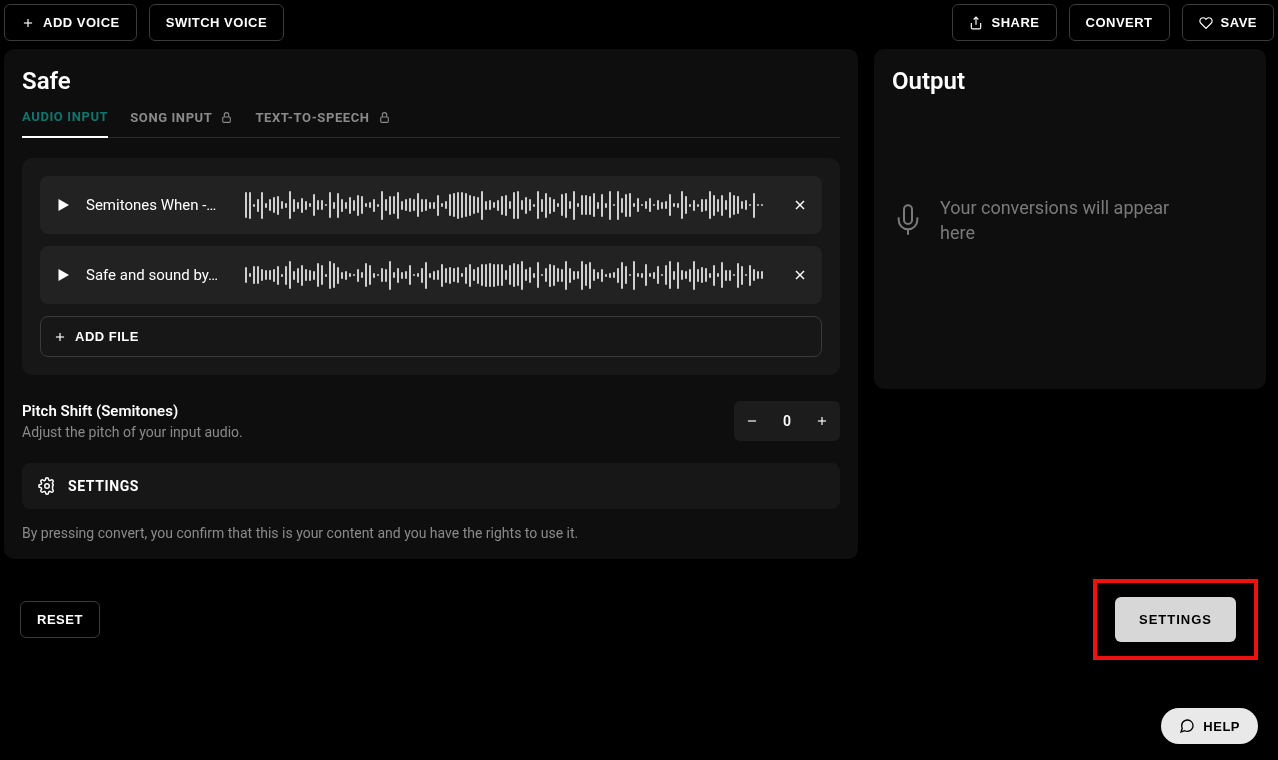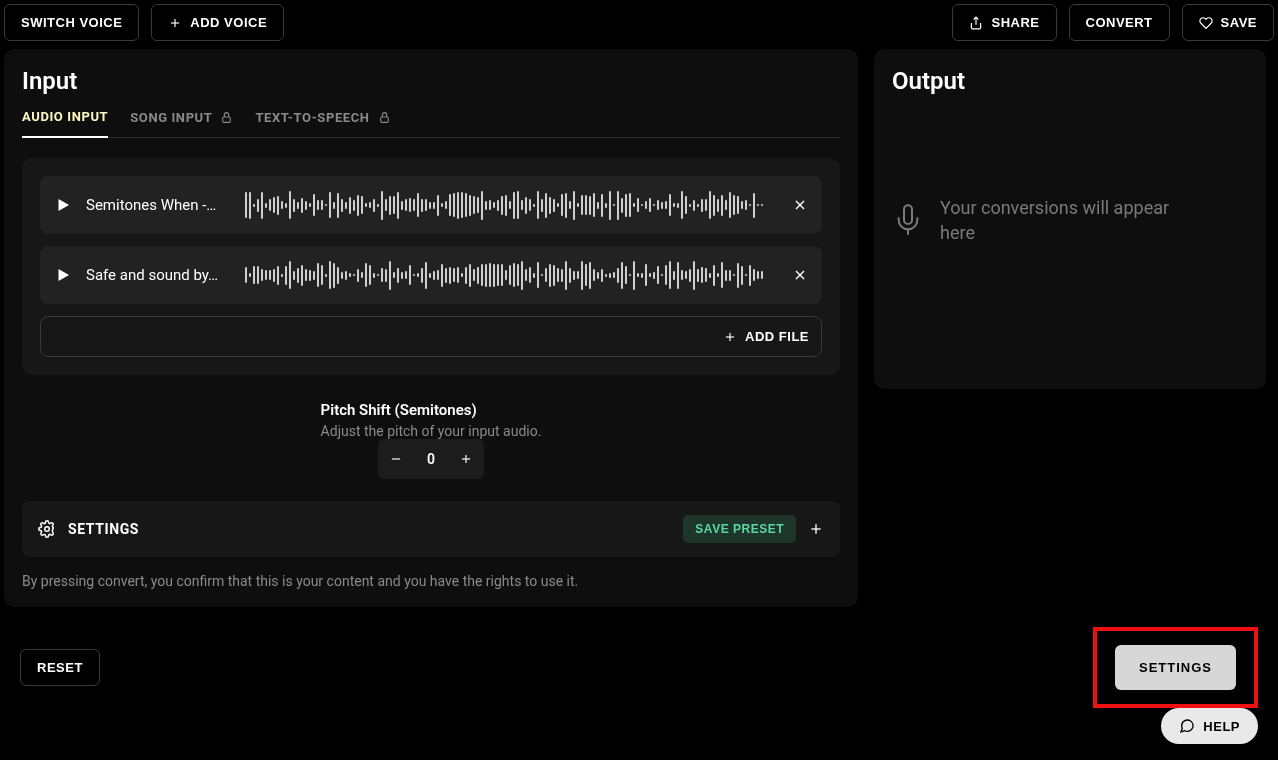--- a/index.html
+++ b/index.html
@@ -62,21 +62,21 @@
     font-size: 13px;
     font-weight: 700;
     letter-spacing: 0.6px;
     color: #8a8a8a;
     display: flex;
     align-items: center;
     gap: 8px;
     cursor: pointer;
   }
   .tab.active {
-    color: #fef9c3;
+    color: #0f766e;
     border-bottom: 2px solid #fff;
     margin-bottom: -1px;
   }
   .file-area {
     background: #171717;
     border-radius: 10px;
     padding: 18px;
   }
   .audio-row {
     background: #222;
@@ -125,30 +125,29 @@
     background: transparent;
     border: 1px solid #3a3a3a;
     color: #fff;
     padding: 12px;
     border-radius: 8px;
     font-size: 13px;
     font-weight: 700;
     letter-spacing: 0.5px;
     display: flex;
     align-items: center;
-    justify-content: flex-end;
+    justify-content: flex-start;
     gap: 8px;
     cursor: pointer;
   }
   .pitch-row {
     display: flex;
     justify-content: space-between;
     align-items: center;
     margin-top: 26px;
-    flex-direction: column;
   }
   .pitch-title { font-size: 15px; font-weight: 600; }
   .pitch-sub { font-size: 14px; color: #8a8a8a; margin-top: 4px; }
   .stepper {
     background: #1c1c1c;
     border-radius: 6px;
     display: flex;
     align-items: center;
     height: 40px;
   }
@@ -238,30 +237,30 @@
     gap: 8px;
     cursor: pointer;
   }
 </style>
 </head>
 <body>
 
 <div class="top-bar">
   <div class="btn-group">
     <button class="btn">
-      <span>SWITCH VOICE</span>
-    </button>
-    <button class="btn">
       <span class="icon">
         <svg width="14" height="14" viewBox="0 0 24 24" fill="none" stroke="currentColor" stroke-width="2">
             <line x1="12" y1="5" x2="12" y2="19"></line>
             <line x1="5" y1="12" x2="19" y2="12"></line>
           </svg>
       </span>
       <span>ADD VOICE</span>
+    </button>
+    <button class="btn">
+      <span>SWITCH VOICE</span>
     </button>
   </div>
   <div class="btn-group">
     <button class="btn">
       <span class="icon">
         <svg width="14" height="14" viewBox="0 0 24 24" fill="none" stroke="currentColor" stroke-width="2">
             <path d="M4 12v8a2 2 0 0 0 2 2h12a2 2 0 0 0 2-2v-8"></path>
             <polyline points="16 6 12 2 8 6"></polyline>
             <line x1="12" y1="2" x2="12" y2="15"></line>
           </svg>
@@ -277,21 +276,21 @@
             <path d="M20.84 4.61a5.5 5.5 0 0 0-7.78 0L12 5.67l-1.06-1.06a5.5 5.5 0 0 0-7.78 7.78L12 21.23l8.84-8.84a5.5 5.5 0 0 0 0-7.78z"></path>
           </svg>
       </span>
       <span>SAVE</span>
     </button>
   </div>
 </div>
 
 <div class="main">
   <div class="panel input-panel">
-    <div class="panel-title">Input</div>
+    <div class="panel-title">Safe</div>
 
     <div class="tabs">
       <div class="tab active">
         <span>AUDIO INPUT</span>
       </div>
       <div class="tab">
         <span>SONG INPUT</span>
         <span class="icon">
           <svg width="13" height="13" viewBox="0 0 24 24" fill="none" stroke="currentColor" stroke-width="2">
               <rect x="5" y="11" width="14" height="10" rx="2"></rect>
@@ -639,31 +638,20 @@
 
     <div class="settings-row">
       <div class="settings-left">
         <span class="icon">
           <svg width="18" height="18" viewBox="0 0 24 24" fill="none" stroke="currentColor" stroke-width="2">
               <circle cx="12" cy="12" r="3"></circle>
               <path d="M19.4 15a1.65 1.65 0 0 0 .33 1.82l.06.06a2 2 0 1 1-2.83 2.83l-.06-.06a1.65 1.65 0 0 0-1.82-.33 1.65 1.65 0 0 0-1 1.51V21a2 2 0 1 1-4 0v-.09A1.65 1.65 0 0 0 9 19.4a1.65 1.65 0 0 0-1.82.33l-.06.06a2 2 0 1 1-2.83-2.83l.06-.06a1.65 1.65 0 0 0 .33-1.82 1.65 1.65 0 0 0-1.51-1H3a2 2 0 1 1 0-4h.09A1.65 1.65 0 0 0 4.6 9a1.65 1.65 0 0 0-.33-1.82l-.06-.06a2 2 0 1 1 2.83-2.83l.06.06a1.65 1.65 0 0 0 1.82.33H9a1.65 1.65 0 0 0 1-1.51V3a2 2 0 1 1 4 0v.09a1.65 1.65 0 0 0 1 1.51 1.65 1.65 0 0 0 1.82-.33l.06-.06a2 2 0 1 1 2.83 2.83l-.06.06a1.65 1.65 0 0 0-.33 1.82V9c.64.26 1.06.88 1.06 1.57s-.42 1.31-1.06 1.57z"></path>
             </svg>
         </span>
         <span class="settings-label">SETTINGS</span>
-      </div>
-      <div class="settings-right">
-        <button class="save-preset">
-          <span>SAVE PRESET</span>
-        </button>
-        <span class="icon" style="color:#fff;">
-          <svg width="16" height="16" viewBox="0 0 24 24" fill="none" stroke="currentColor" stroke-width="2">
-              <line x1="12" y1="5" x2="12" y2="19"></line>
-              <line x1="5" y1="12" x2="19" y2="12"></line>
-            </svg>
-        </span>
       </div>
     </div>
 
     <div class="disclaimer">By pressing convert, you confirm that this is your content and you have the rights to use it.</div>
   </div>
 
   <div class="panel output-panel">
     <div class="panel-title">Output</div>
     <div class="output-empty">
       <span class="icon">

